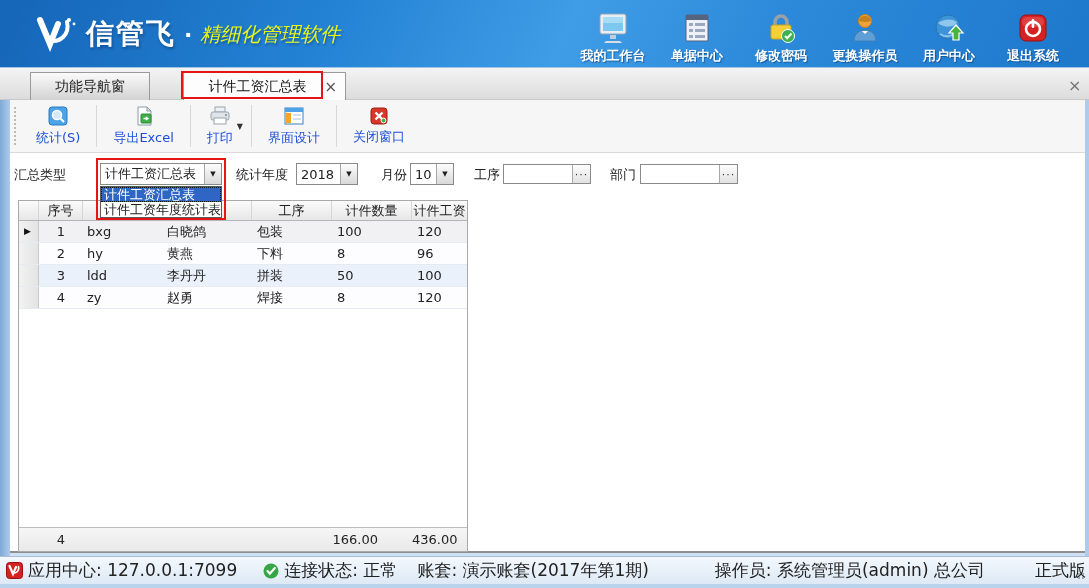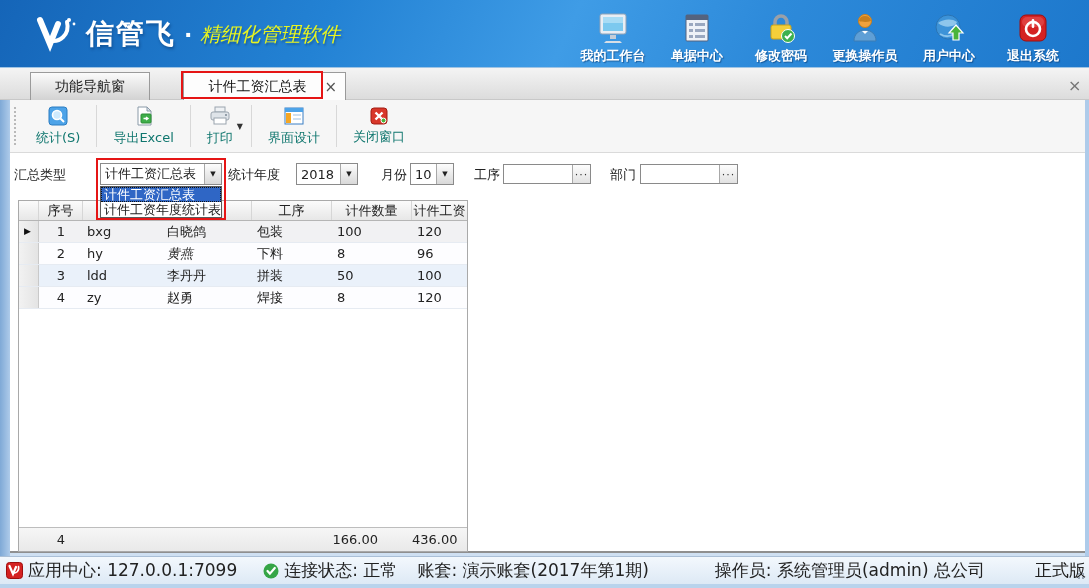--- a/index.html
+++ b/index.html
@@ -47,21 +47,21 @@
   .bottom-strip { left:0; top:584px; width:1089px; height:4px; background:#b9d3ec; }
 
   
   .toolbar { left:10px; top:100px; width:1075px; height:53px; background:#f6f6f6;
     border-bottom:1px solid #dadada; display:flex; align-items:center; }
   .grip { width:5px; height:40px; margin:0 4px 0 3px;
     background-image:radial-gradient(#b9b9b9 1px, transparent 1.2px); background-size:4px 4px; }
   .tbtn { display:flex; flex-direction:column; align-items:center; justify-content:center;
     padding:4px 14px; height:48px; cursor:pointer; }
   .tbtn .ti { height:22px; display:flex; align-items:center; justify-content:center; }
-  .tbtn .tl { font-size:13px; color:#0f766e; margin-top:3px; white-space:nowrap; }
+  .tbtn .tl { font-size:13px; color:#1d4ed8; margin-top:3px; white-space:nowrap; }
   .tsep { width:1px; height:42px; background:#d8d8d8; margin:0 2px; }
   .print-drop { font-size:8px; color:#333; margin:0 6px 0 0; align-self:center; cursor:pointer; }
 
   
   .content { left:10px; top:153px; width:1075px; height:400px; background:#fff;
     border-bottom:2px solid #8f8f8f; }
 
   
   .flabel { top:166px; font-size:13px; color:#222; white-space:nowrap; }
   .combo { top:163px; height:22px; background:#fff; border:1px solid #8a8a8a;
@@ -285,21 +285,21 @@
 <div class="abs combo" style="left:100px; width:122px;">
   <span class="cval">计件工资汇总表</span>
   <span class="cbtn">▼</span>
 </div>
 <div class="abs droplist">
   <div class="dl-item dl-sel">计件工资汇总表</div>
   <div class="dl-item">计件工资年度统计表</div>
 </div>
 <div class="abs redbox redbox-combo"></div>
 
-<span class="abs flabel" style="left:228px;">统计年度</span>
+<span class="abs flabel" style="left:236px;">统计年度</span>
 <div class="abs combo" style="left:296px; width:62px;">
   <span class="cval">2018</span>
   <span class="cbtn">▼</span>
 </div>
 
 <span class="abs flabel" style="left:381px;">月份</span>
 <div class="abs combo" style="left:410px; width:44px;">
   <span class="cval">10</span>
   <span class="cbtn">▼</span>
 </div>
@@ -336,21 +336,21 @@
     <div class="gcell" style="left:148px;width:84px;">白晓鸽</div>
     <div class="gcell" style="left:238px;width:74px;">包装</div>
     <div class="gcell" style="left:318px;width:74px;">100</div>
     <div class="gcell" style="left:398px;width:50px;">120</div>
   </div>
 
   <div class="grow grow-sep" style="top:42px; background:#fdfdff;">
     <div class="rowhdr"></div>
     <div class="gcell" style="left:20px; width:44px; text-align:center;">2</div>
     <div class="gcell" style="left:68px; width:74px;">hy</div>
-    <div class="gcell" style="left:148px;width:84px;font-style:italic;">黄燕</div>
+    <div class="gcell" style="left:148px;width:84px;">黄燕</div>
     <div class="gcell" style="left:238px;width:74px;">下料</div>
     <div class="gcell" style="left:318px;width:74px;">8</div>
     <div class="gcell" style="left:398px;width:50px;">96</div>
   </div>
 
   <div class="grow grow-sep" style="top:64px; background:#eaf1fa;">
     <div class="rowhdr"></div>
     <div class="gcell" style="left:20px; width:44px; text-align:center;">3</div>
     <div class="gcell" style="left:68px; width:74px;">ldd</div>
     <div class="gcell" style="left:148px;width:84px;">李丹丹</div>

